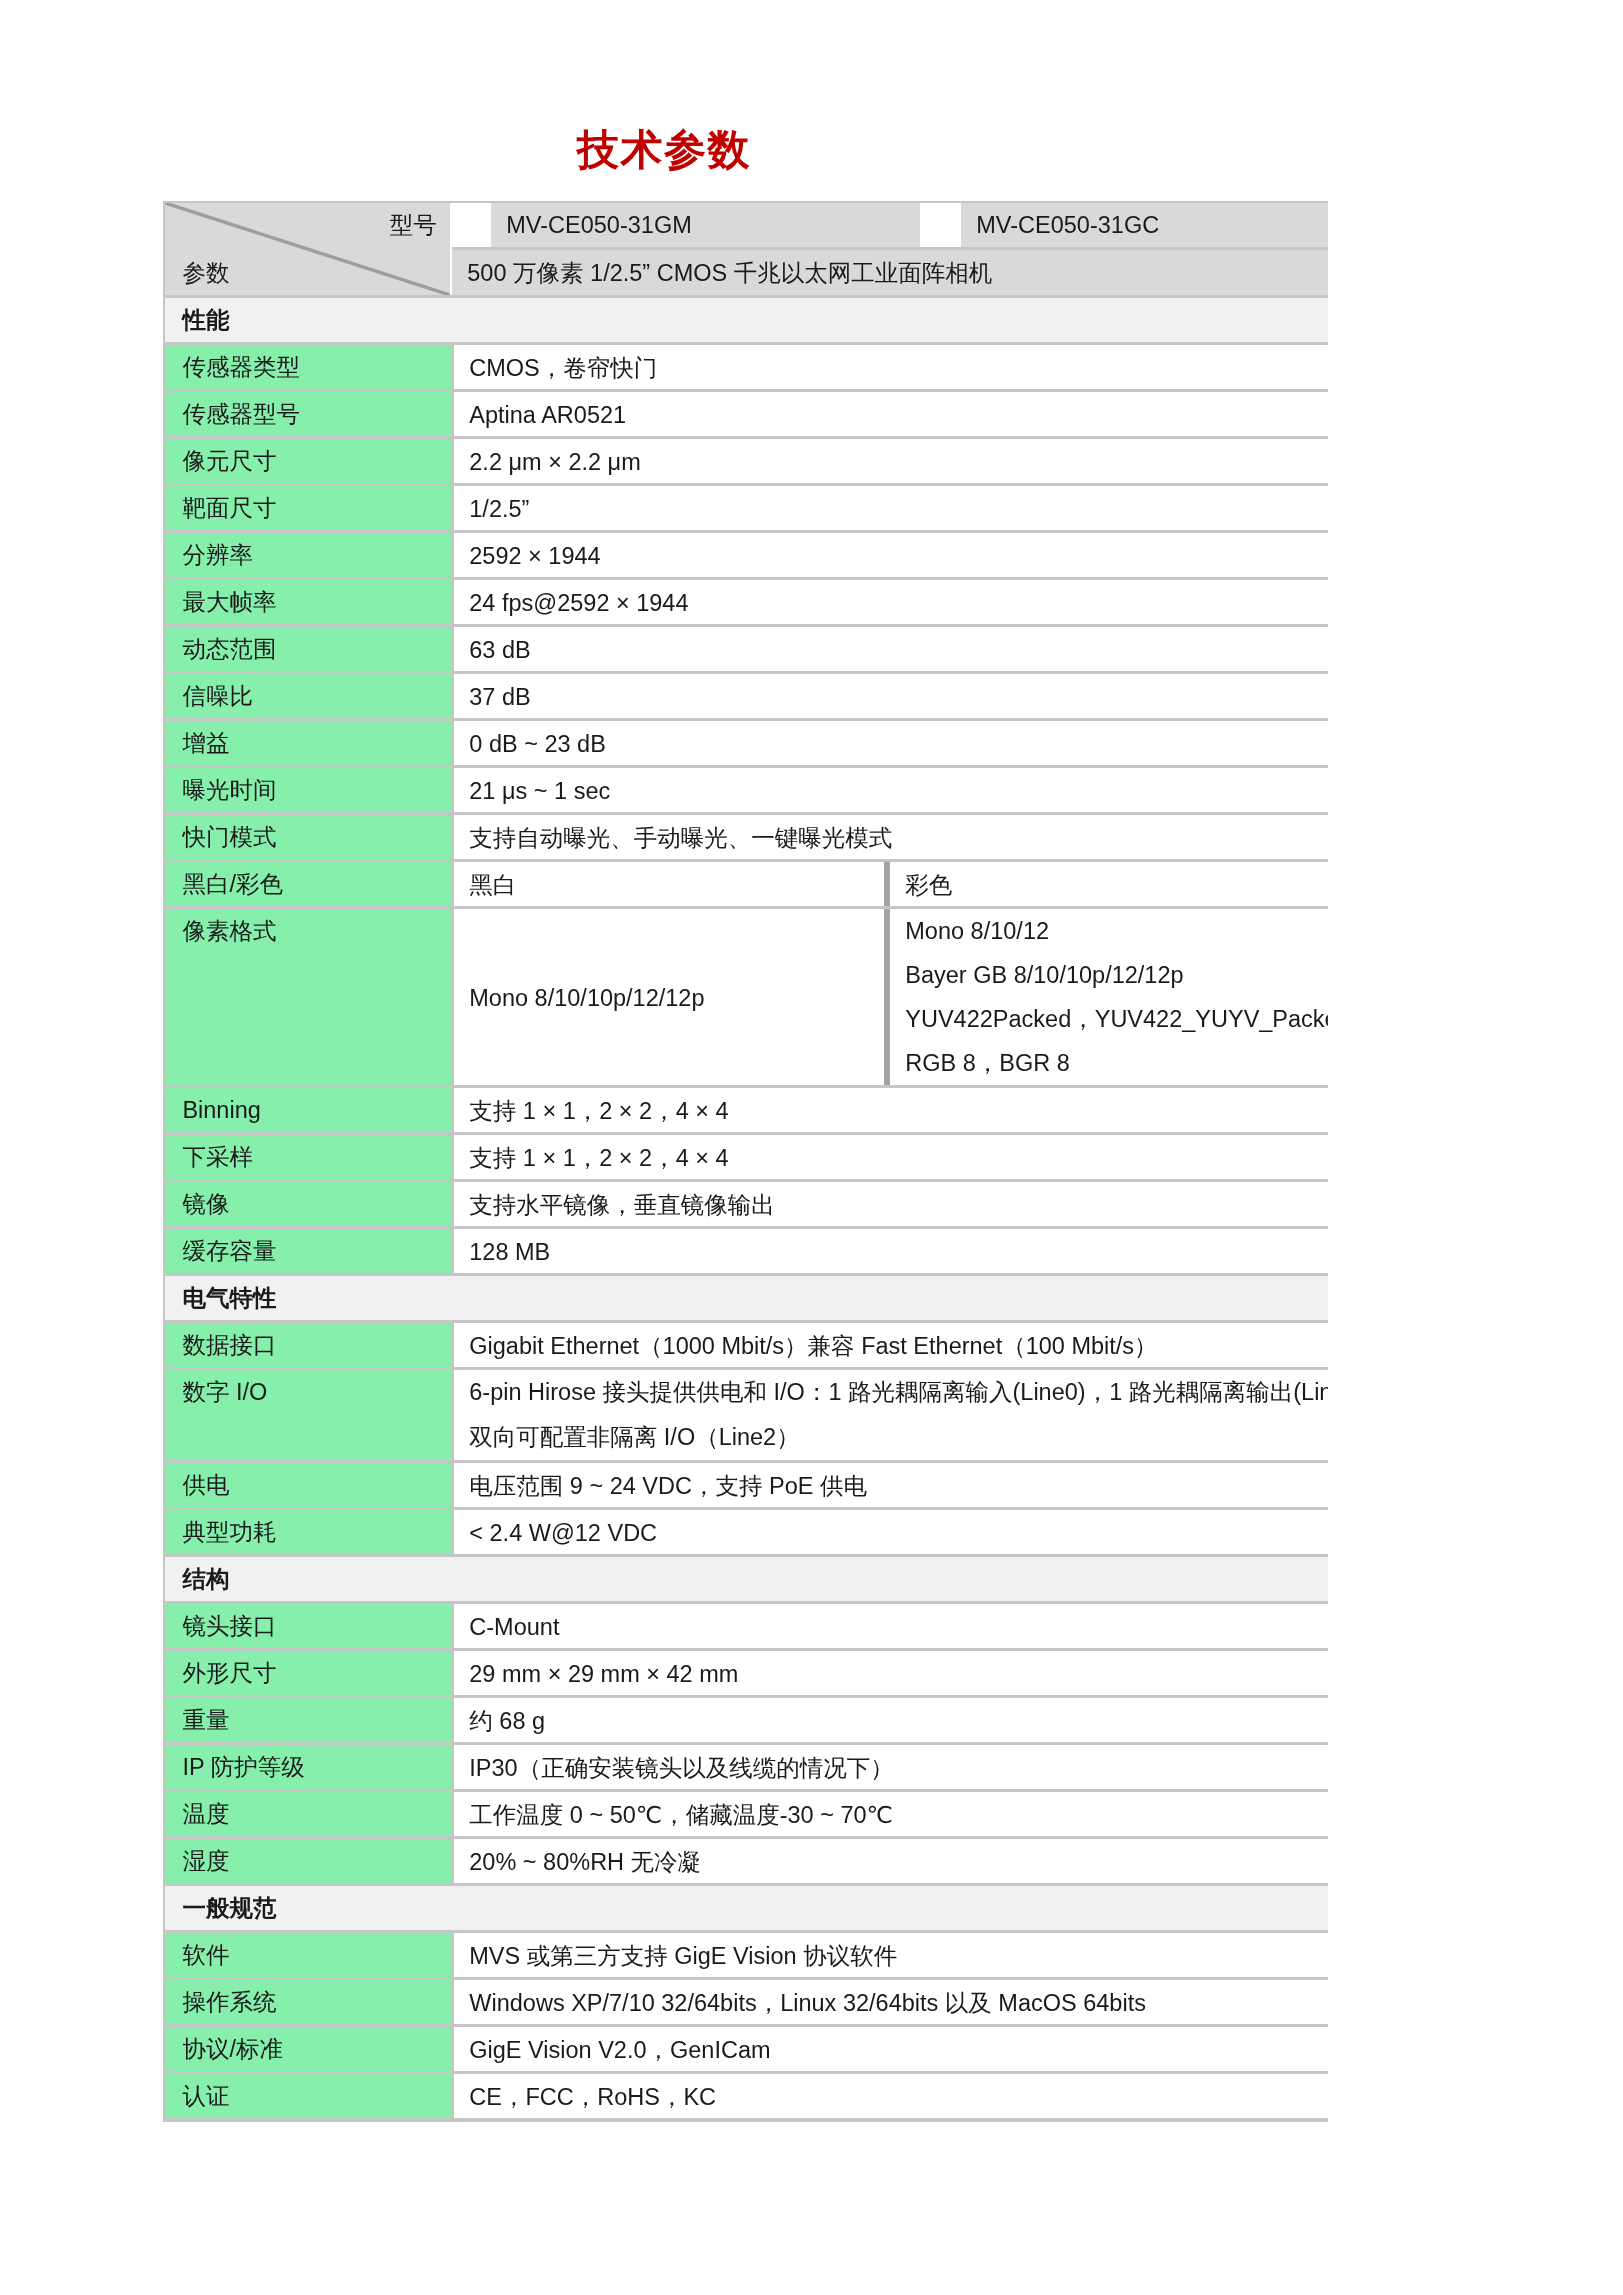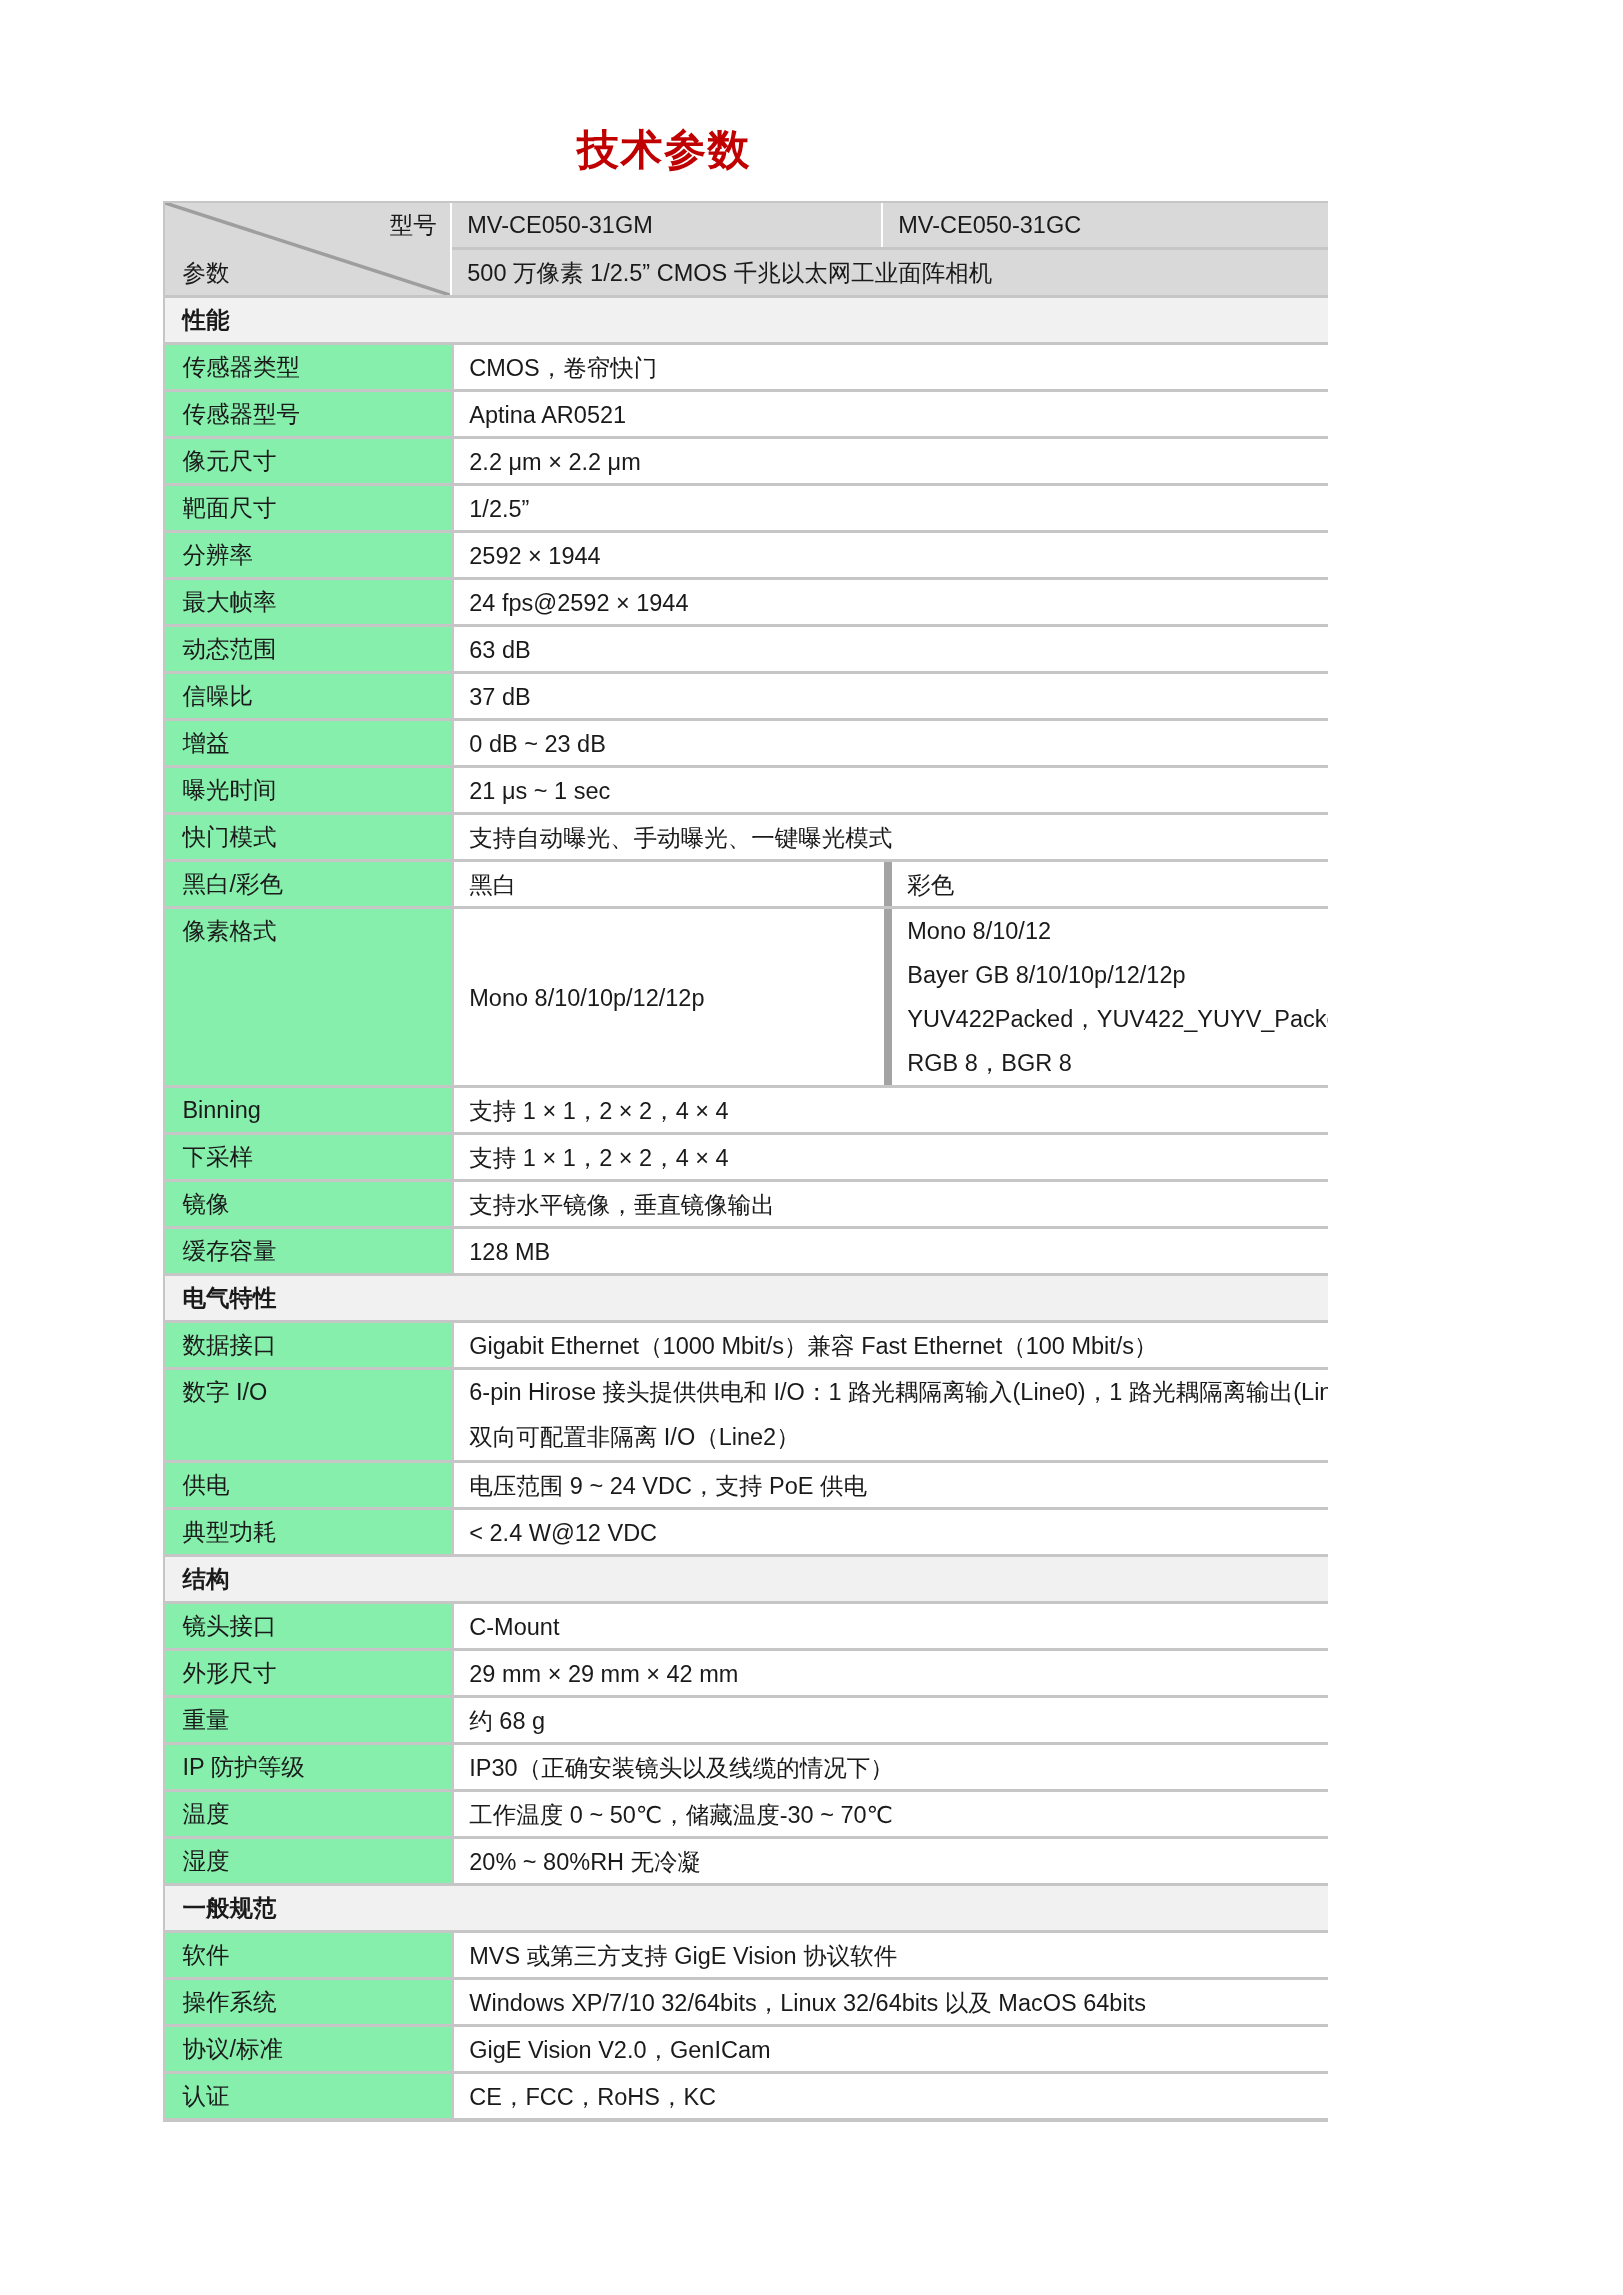--- a/index.html
+++ b/index.html
@@ -54,20 +54,21 @@
   .corner-param {
     position: absolute; bottom: 0; left: 17.4px; height: 44px;
     display: flex; align-items: center;
   }
   .header-right { flex: 1; display: flex; flex-direction: column; }
   .header-models { display: flex; height: 44px; }
   .hcell {
     background: #D9D9D9;
     display: flex; align-items: center;
     padding: 0 15.3px;
+    margin-left: 39px;
   }
   .hcell.m1 { width: 429px; flex-shrink: 0; }
   .hcell.m2 { flex: 1; border-left: 2.6px solid #ffffff; }
   .header-desc {
     height: 48px;
     border-top: 3.6px solid #C6C6C6;
     background: #D9D9D9;
     display: flex; align-items: center;
     padding: 0 15.3px;
   }
@@ -81,21 +82,21 @@
     padding-left: 17.4px;
   }
   .sec {
     width: 100%;
     background: #F1F1F1;
     font-weight: bold;
     padding-left: 17.4px;
   }
   .val { flex: 1; border-left: 2px solid #C6C6C6; display: flex; align-items: center; }
   .v1 { width: 432px; flex-shrink: 0; border-left: 2px solid #C6C6C6; display: flex; align-items: center; }
-  .v2 { flex: 1; border-left: 8px solid #a3a3a3; }
+  .v2 { flex: 1; border-left: 6px solid #a3a3a3; }
   .val.tall { line-height: 45px; padding-top: 0; padding-bottom: 0; align-items: center; }
   .v2.plist { padding-top: 0; padding-bottom: 0; }
   .pline { height: 44px; display: flex; align-items: center; }
 </style>
 </head>
 <body>
 
 <div class="page">
 
   <div class="title">技术参数</div>

